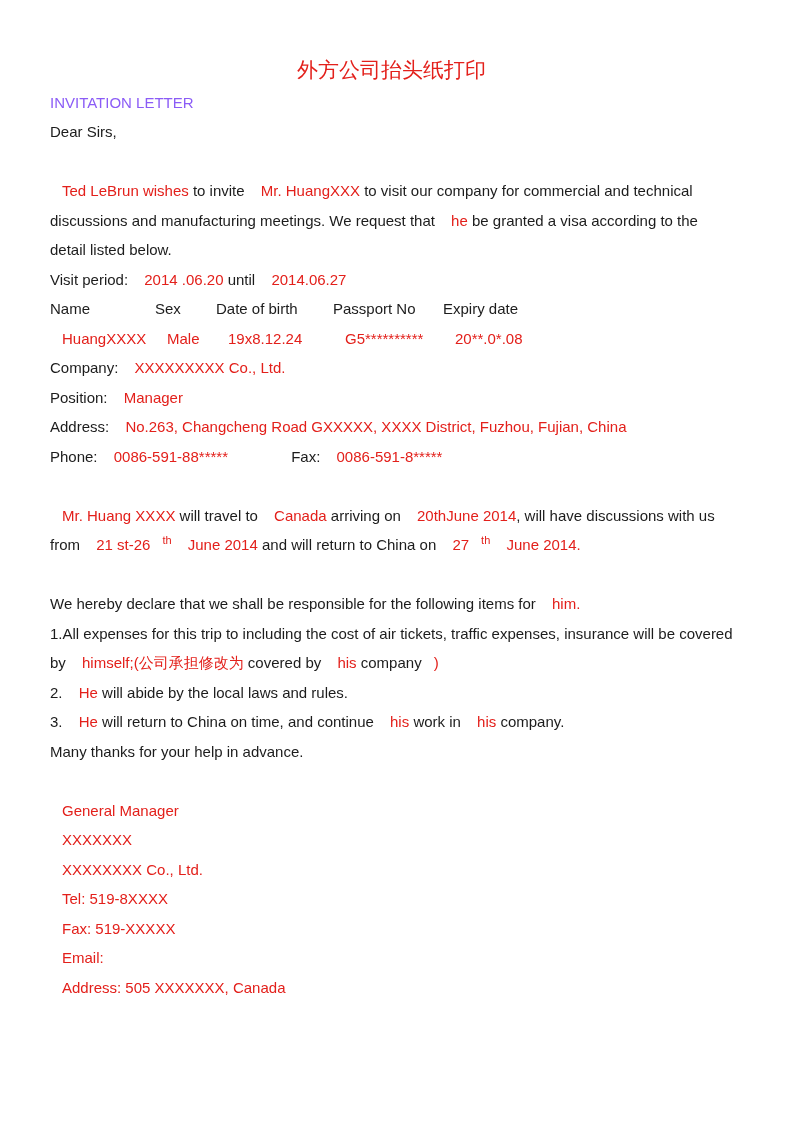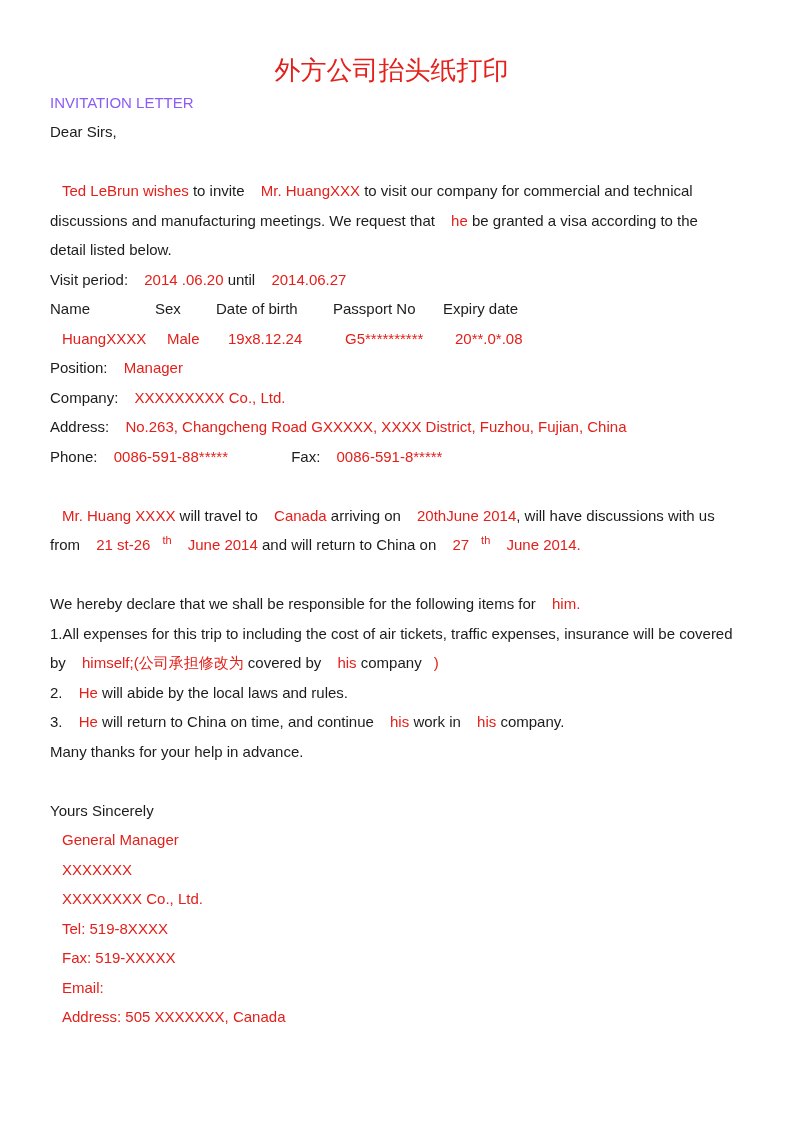--- a/index.html
+++ b/index.html
@@ -5,21 +5,21 @@
   html,body{margin:0;padding:0;background:#888;}
   .page{
     width:793px;height:1122px;background:#ffffff;margin:0 auto;
     box-sizing:border-box;padding:52px 60px 40px 50px;
     font-family:"Liberation Sans", sans-serif;
     font-size:15px;color:var(--ink,#1c1c1c);
     position:relative;overflow:hidden;
   }
   .title{
     margin:0;text-align:center;font-family:"DejaVu Serif", serif;
-    font-weight:400;font-size:26px;line-height:36px;color:var(--red,#e3201b);
+    font-weight:400;font-size:21px;line-height:36px;color:var(--red,#e3201b);
   }
   .subtitle{text-align:left;line-height:29px;color:#8b5cf6;}
   .line{margin:0;line-height:29.5px;}
   .blank{height:29.5px;}
   .red{color:var(--red,#e3201b);margin-left:12px;}
   sup{font-size:11px;line-height:0;vertical-align:super;}
   .cols{display:flex;line-height:29.5px;}
   .c0{width:105px;}
   .c1{width:61px;}
   .c2{width:117px;}
@@ -49,40 +49,39 @@
     <span class="c4">Expiry date</span>
   </div>
   <div class="cols red">
     <span class="c0">HuangXXXX</span>
     <span class="c1">Male</span>
     <span class="c2">19x8.12.24</span>
     <span class="c3">G5**********</span>
     <span class="c4">20**.0*.08</span>
   </div>
 
+  <p class="line"><span>Company: </span><span class="red">XXXXXXXXX Co., Ltd.</span></p>
   <p class="line"><span>Position: </span><span class="red">Manager</span></p>
-  <p class="line"><span>Company: </span><span class="red">XXXXXXXXX Co., Ltd.</span></p>
   <p class="line"><span>Address: </span><span class="red">No.263, Changcheng Road GXXXXX, XXXX District, Fuzhou, Fujian, China</span></p>
   <p class="line">
     <span class="phone-cell"><span>Phone: </span><span class="red">0086-591-88*****</span></span>
     <span><span>Fax: </span><span class="red">0086-591-8*****</span></span>
   </p>
 
   <div class="blank"></div>
   <p class="line"><span class="red">Mr. Huang XXXX</span><span> will travel to </span><span class="red">Canada</span><span> arriving on </span><span class="red">20thJune 2014</span><span>, will have discussions with us from </span><span class="red">21 st-26</span><sup class="red">th</sup><span class="red"> June 2014 </span><span>and will return to China on </span><span class="red">27</span><sup class="red">th</sup><span class="red"> June 2014.</span></p>
 
   <div class="blank"></div>
   <p class="line"><span>We hereby declare that we shall be responsible for the following items for </span><span class="red">him.</span></p>
   <p class="line"><span>1.All expenses for this trip to including the cost of air tickets, traffic expenses, insurance will be covered by </span><span class="red">himself;(公司承担修改为</span><span> covered by </span><span class="red">his</span><span> company</span><span class="red">)</span></p>
   <p class="line"><span>2. </span><span class="red">He</span><span> will abide by the local laws and rules.</span></p>
   <p class="line"><span>3. </span><span class="red">He</span><span> will return to China on time, and continue </span><span class="red">his</span><span> work in </span><span class="red">his</span><span> company.</span></p>
   <p class="line"><span>Many thanks for your help in advance.</span></p>
 
   <div class="blank"></div>
-  <p class="line">Yours Sincerely</p>
   <p class="line red">General Manager</p>
   <p class="line red">XXXXXXX</p>
   <p class="line red">XXXXXXXX Co., Ltd.</p>
   <p class="line red">Tel: 519-8XXXX</p>
   <p class="line red">Fax: 519-XXXXX</p>
   <p class="line red">Email:</p>
   <p class="line red">Address: 505 XXXXXXX, Canada</p>
 
 </div>
 

